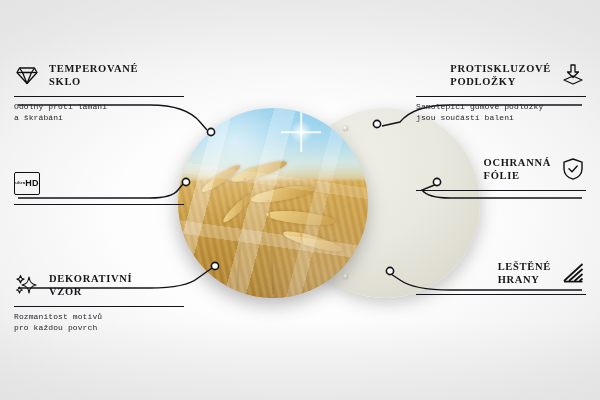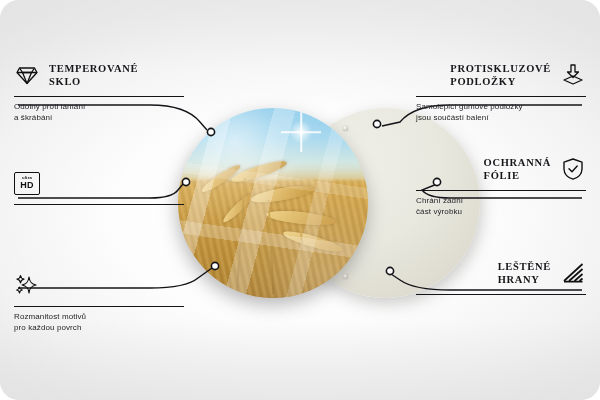--- a/index.html
+++ b/index.html
@@ -7,21 +7,20 @@
     width: 600px; height: 400px;
     overflow: hidden;
     font-family: "Liberation Serif", serif;
   }
   #stage {
     position: relative;
     width: 600px; height: 400px;
     background:
       radial-gradient(ellipse 520px 300px at 300px 215px, #ffffff 0%, #fdfdfd 35%, #f2f2f2 62%, #e6e6e6 82%, #dcdcdc 100%);
     overflow: hidden;
-    border-radius: 19px;
   }
   
   #stage:before {
     content:"";
     position:absolute; inset:0;
     background:
       linear-gradient(to bottom, rgba(230,230,230,.55) 0%, rgba(255,255,255,0) 18%),
       linear-gradient(to top, rgba(225,225,225,.6) 0%, rgba(255,255,255,0) 20%);
     pointer-events:none;
     z-index: 1;
@@ -147,32 +146,32 @@
   }
 
   .f-rule {
     height: 0;
     border-top: 1.4px solid #141418;
     margin: 4px 0 4px 0;
     width: 100%;
   }
 
   .f-desc {
-    font-family: Liberation Sans, sans-serif;
+    font-family: Liberation Mono, monospace;
     font-size: 8px;
     line-height: 1.42;
     color: #26262a;
     letter-spacing: .1px;
   }
 
   .hd-badge {
     border: 1.4px solid #101010;
     border-radius: 2px;
     width: 24px; height: 21px;
-    display:flex; flex-direction:column; align-items:center; justify-content:center;
+    display:flex; flex-direction:row; align-items:center; justify-content:center;
     line-height: 1;
   }
   .hd-badge .hd-small { font-size: 4.2px; font-weight:bold; letter-spacing:.2px; font-family:"Liberation Sans", sans-serif;}
   .hd-badge .hd-big   { font-size: 9px; font-weight:bold; letter-spacing:.2px; font-family:"Liberation Sans", sans-serif; margin-top:.5px;}
 </style>
 </head>
 <body>
 
 <div id="stage">
 
@@ -270,20 +269,24 @@
     <div class="f-head">
       <span class="f-icon">
         <svg width="26" height="24" viewBox="0 0 26 24">
           <g fill="none" stroke="currentColor" stroke-width="1.2" stroke-linejoin="round">
             <path d="M15,4 C15.6,9.2 17.5,11 22,12 C17.5,13 15.6,14.8 15,20 C14.4,14.8 12.5,13 8,12 C12.5,11 14.4,9.2 15,4 Z"></path>
             <path d="M6.5,2.5 C6.8,5 7.6,5.8 10,6.2 C7.6,6.6 6.8,7.4 6.5,10 C6.2,7.4 5.4,6.6 3,6.2 C5.4,5.8 6.2,5 6.5,2.5 Z"></path>
             <path d="M5.5,14 C5.8,16 6.4,16.6 8.3,17 C6.4,17.3 5.8,17.9 5.5,20 C5.2,17.9 4.6,17.3 2.7,17 C4.6,16.6 5.2,16 5.5,14 Z"></path>
           </g>
         </svg>
       </span>
+      <span class="f-title">
+        <span>DEKORATIVNÍ</span><br>
+        <span>VZOR</span>
+      </span>
     </div>
     <div class="f-rule"></div>
     <div class="f-desc">
       <span>Rozmanitost motivů</span><br>
       <span>pro každou povrch</span>
     </div>
   </div>
 
   <div class="feature right" style="top:58px;">
     <div class="f-head">
@@ -316,24 +319,20 @@
             <path d="M7,11.8 L10,14.8 L15.2,9"></path>
           </g>
         </svg>
       </span>
       <span class="f-title">
         <span>OCHRANNÁ</span><br>
         <span>FÓLIE</span>
       </span>
     </div>
     <div class="f-rule"></div>
-    <div class="f-desc">
-      <span>Chrání zadní</span><br>
-      <span>část výrobku</span>
-    </div>
   </div>
 
   <div class="feature right" style="top:256px;">
     <div class="f-head">
       <span class="f-icon">
         <svg width="24" height="22" viewBox="0 0 24 22">
           <g stroke="currentColor" stroke-width="1.7" stroke-linecap="butt">
             <line x1="21.5" y1="2" x2="3" y2="19"></line>
             <line x1="21.5" y1="7" x2="8" y2="19"></line>
             <line x1="21.5" y1="12" x2="13.5" y2="19"></line>

